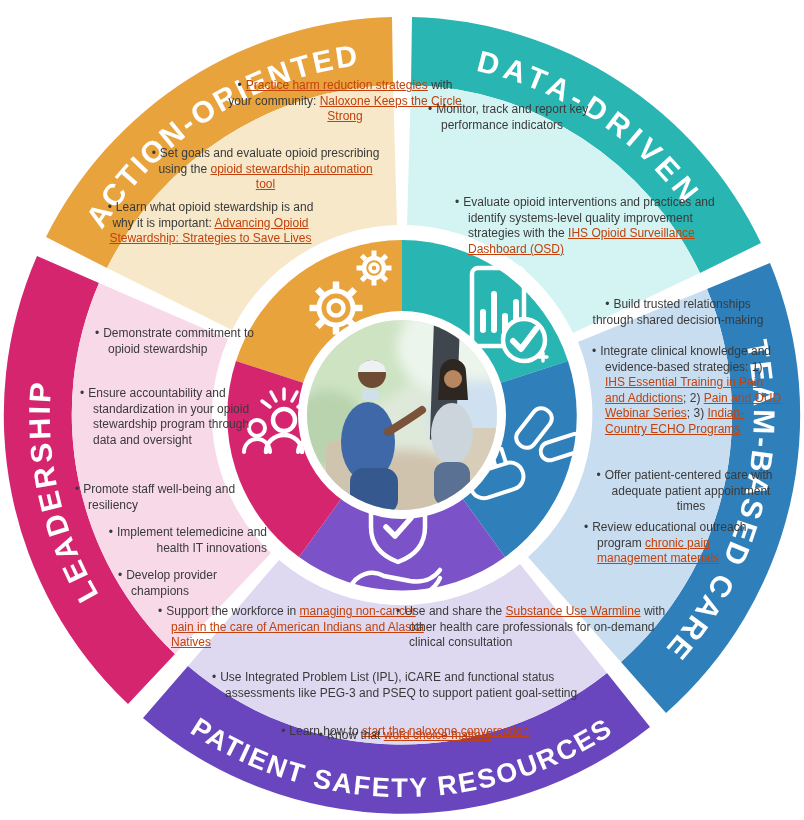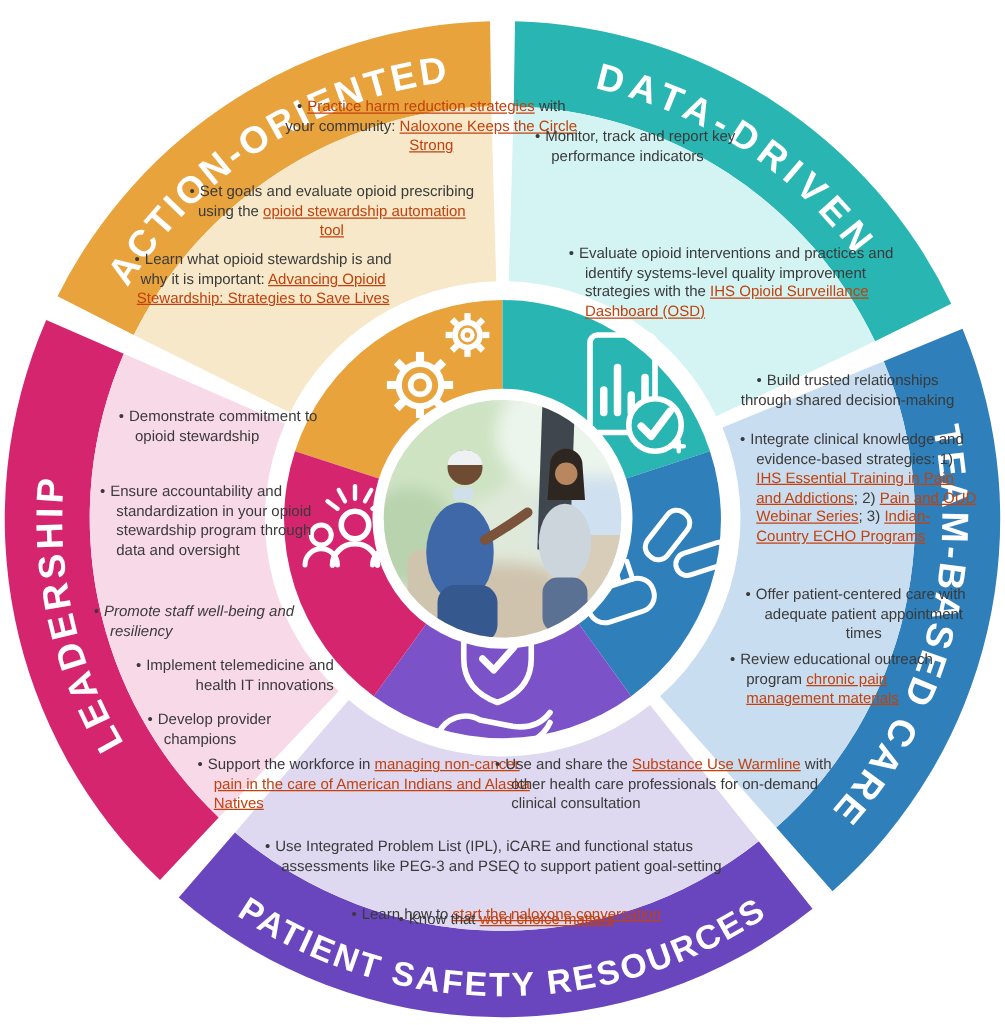--- a/index.html
+++ b/index.html
@@ -24,21 +24,21 @@
   [data-bullet="data-0"]{left:428px;top:102px;width:190px;}
   [data-bullet="data-1"]{left:455px;top:147px;width:248px;margin-top:48px;}
   
   [data-bullet="team-0"]{left:592px;top:297px;width:172px;}
   [data-bullet="team-1"]{left:592px;top:344px;width:178px;}
   [data-bullet="team-2"]{left:592px;top:468px;width:172px;text-align:center;}
   [data-bullet="team-3"]{left:584px;top:520px;width:170px;}
   
   [data-bullet="leadership-0"]{left:95px;top:326px;width:152px;}
   [data-bullet="leadership-1"]{left:80px;top:386px;width:172px;}
-  [data-bullet="leadership-2"]{left:75px;top:482px;width:168px;font-style:italic;}
+  [data-bullet="leadership-2"]{left:75px;top:482px;width:168px;}
   [data-bullet="leadership-3"]{left:92px;top:525px;width:162px;text-align:right;}
   [data-bullet="leadership-4"]{left:118px;top:568px;width:140px;}
   
   [data-bullet="patient-0"]{left:158px;top:604px;width:258px;}
   [data-bullet="patient-1"]{left:396px;top:604px;width:264px;}
   [data-bullet="patient-2"]{left:212px;top:670px;width:392px;}
   [data-bullet="patient-3"]{left:255px;top:708px;width:300px;margin-top:16px;}
   [data-bullet="patient-4"]{left:282px;top:728px;width:246px;}
 </style>
 </head>

